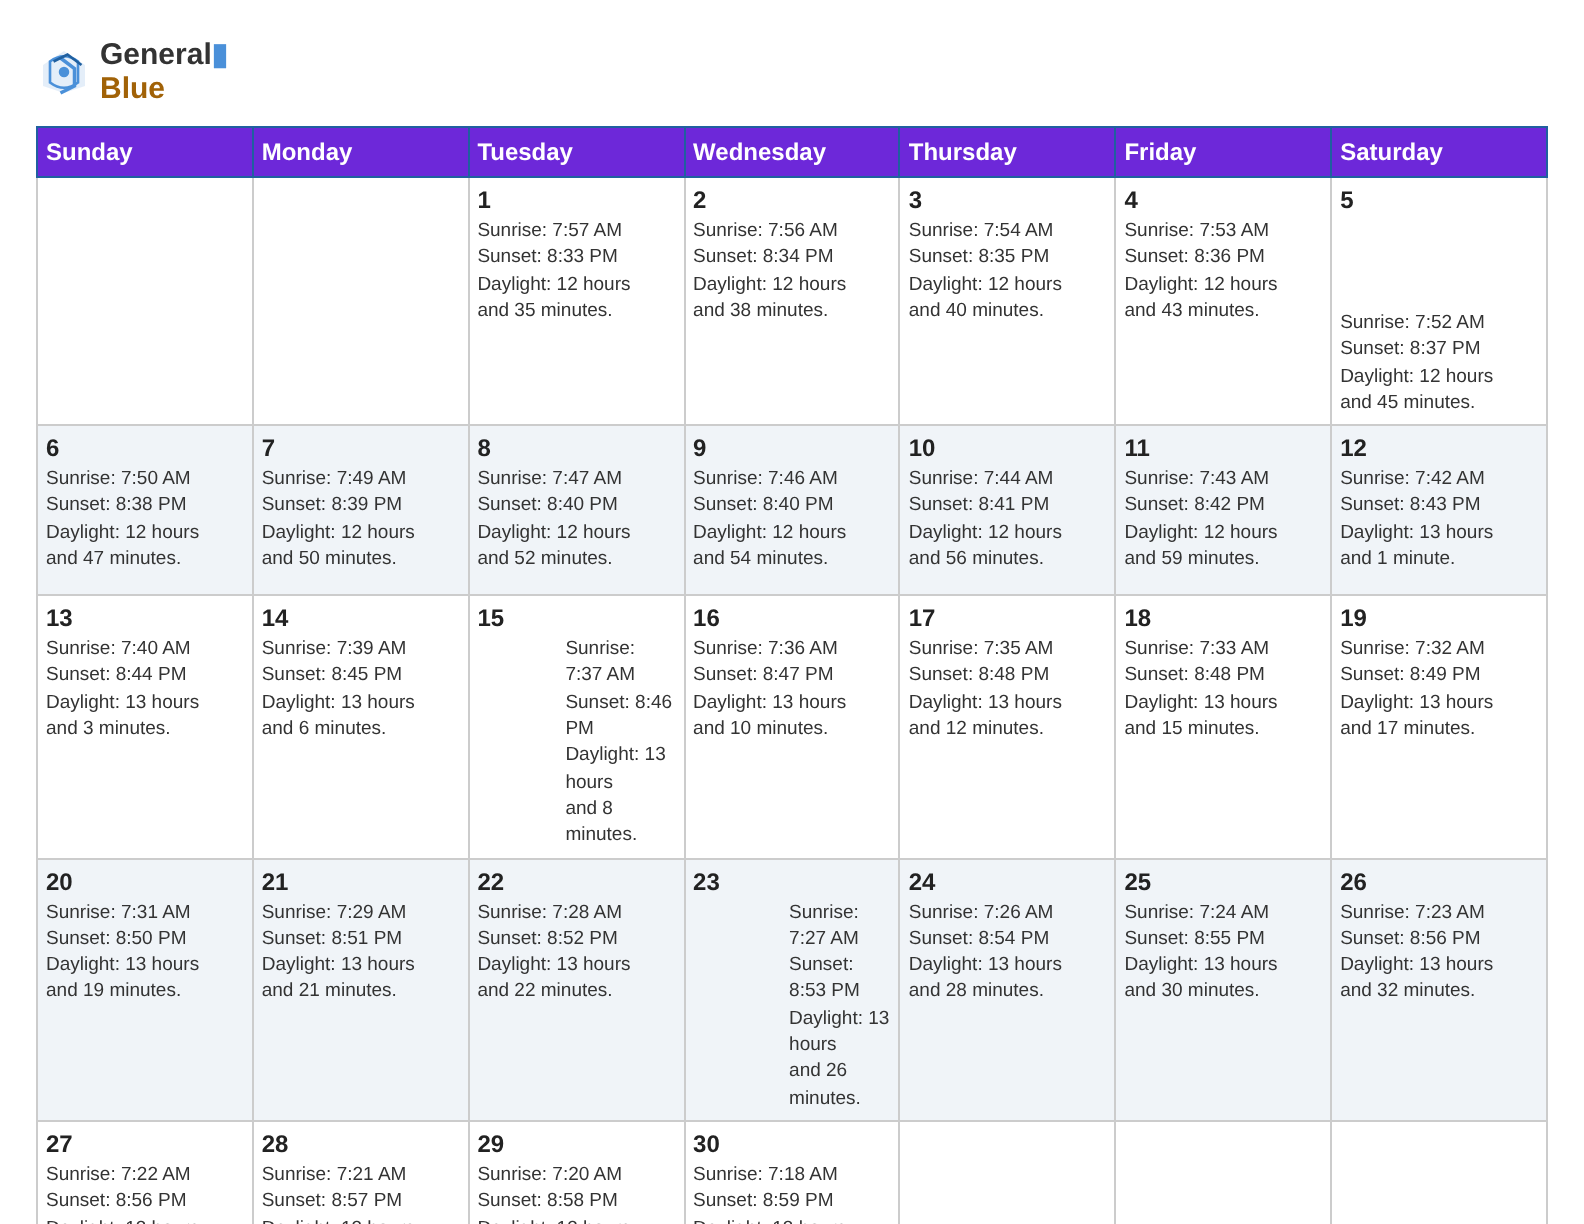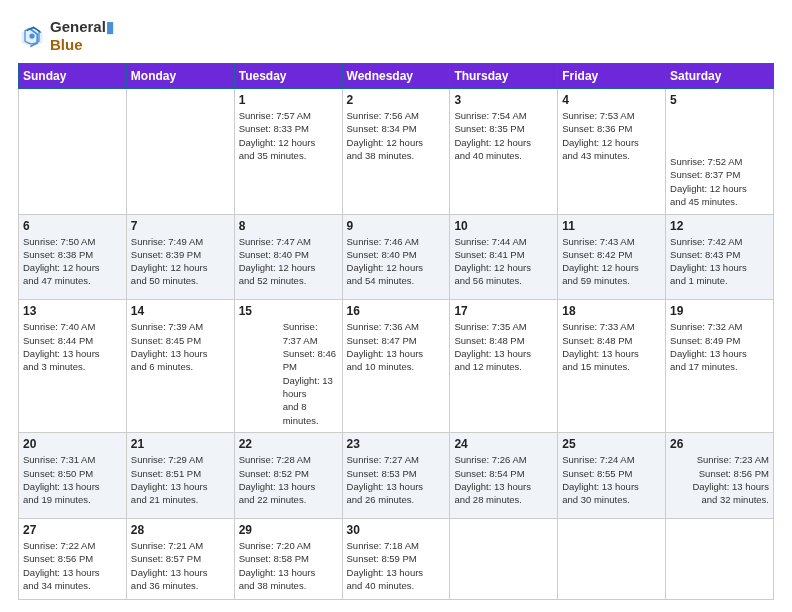--- a/index.html
+++ b/index.html
@@ -288,42 +288,42 @@
           </td>
           <td>
             <span class="day-num">22</span>
             <div class="day-info" style="white-space: pre-line;">Sunrise: 7:28 AM
 Sunset: 8:52 PM
 Daylight: 13 hours
 and 22 minutes.</div>
           </td>
           <td>
             <span class="day-num">23</span>
-            <div class="day-info" style="white-space: pre-line;">Sunrise: 7:27 AM
+            <div class="day-info" style="white-space: pre-line; margin-left: 48px;">Sunrise: 7:27 AM
 Sunset: 8:53 PM
 Daylight: 13 hours
 and 26 minutes.</div>
           </td>
           <td>
             <span class="day-num">24</span>
             <div class="day-info" style="white-space: pre-line;">Sunrise: 7:26 AM
 Sunset: 8:54 PM
 Daylight: 13 hours
 and 28 minutes.</div>
           </td>
           <td>
             <span class="day-num">25</span>
             <div class="day-info" style="white-space: pre-line;">Sunrise: 7:24 AM
 Sunset: 8:55 PM
 Daylight: 13 hours
 and 30 minutes.</div>
           </td>
           <td>
             <span class="day-num">26</span>
-            <div class="day-info" style="white-space: pre-line; text-align: right;">Sunrise: 7:23 AM
+            <div class="day-info" style="white-space: pre-line;">Sunrise: 7:23 AM
 Sunset: 8:56 PM
 Daylight: 13 hours
 and 32 minutes.</div>
           </td>
         </tr>
         <tr>
           <td>
             <span class="day-num">27</span>
             <div class="day-info" style="white-space: pre-line;">Sunrise: 7:22 AM
 Sunset: 8:56 PM

